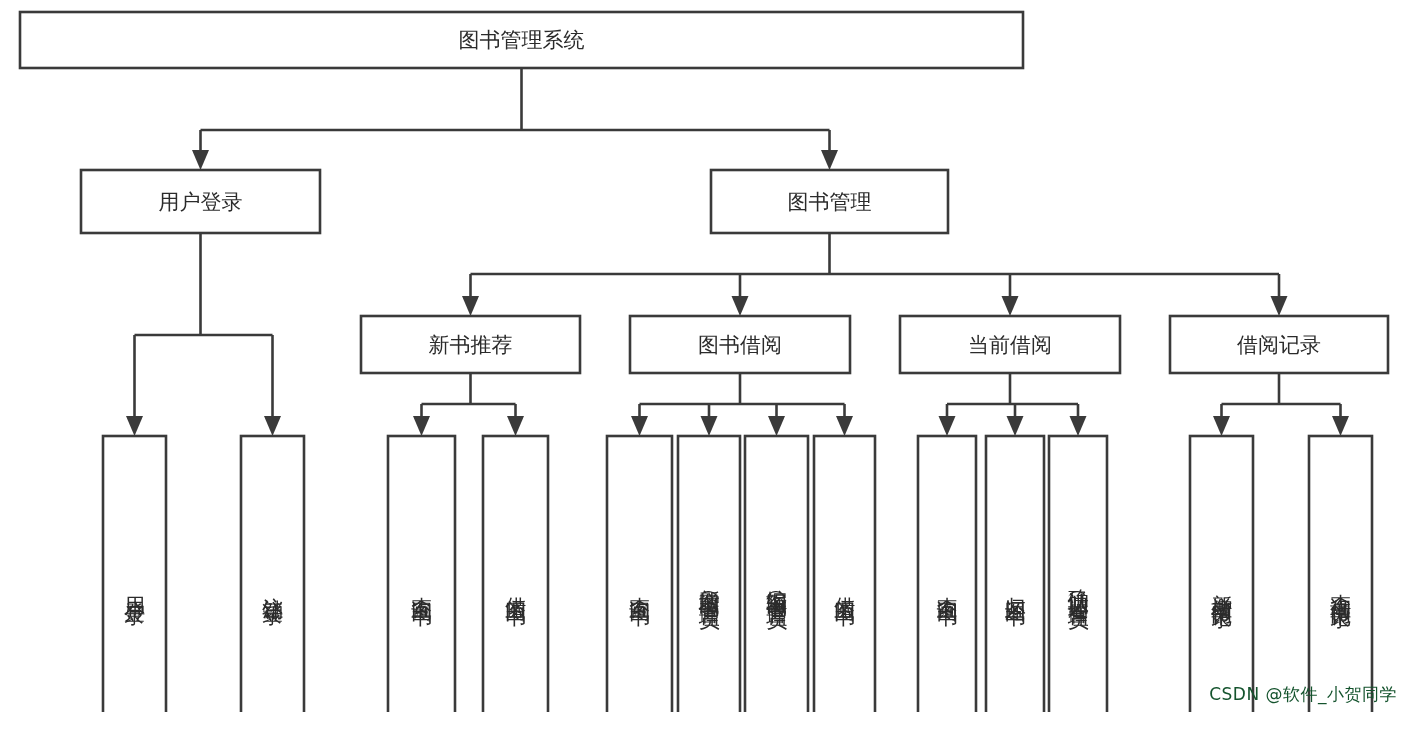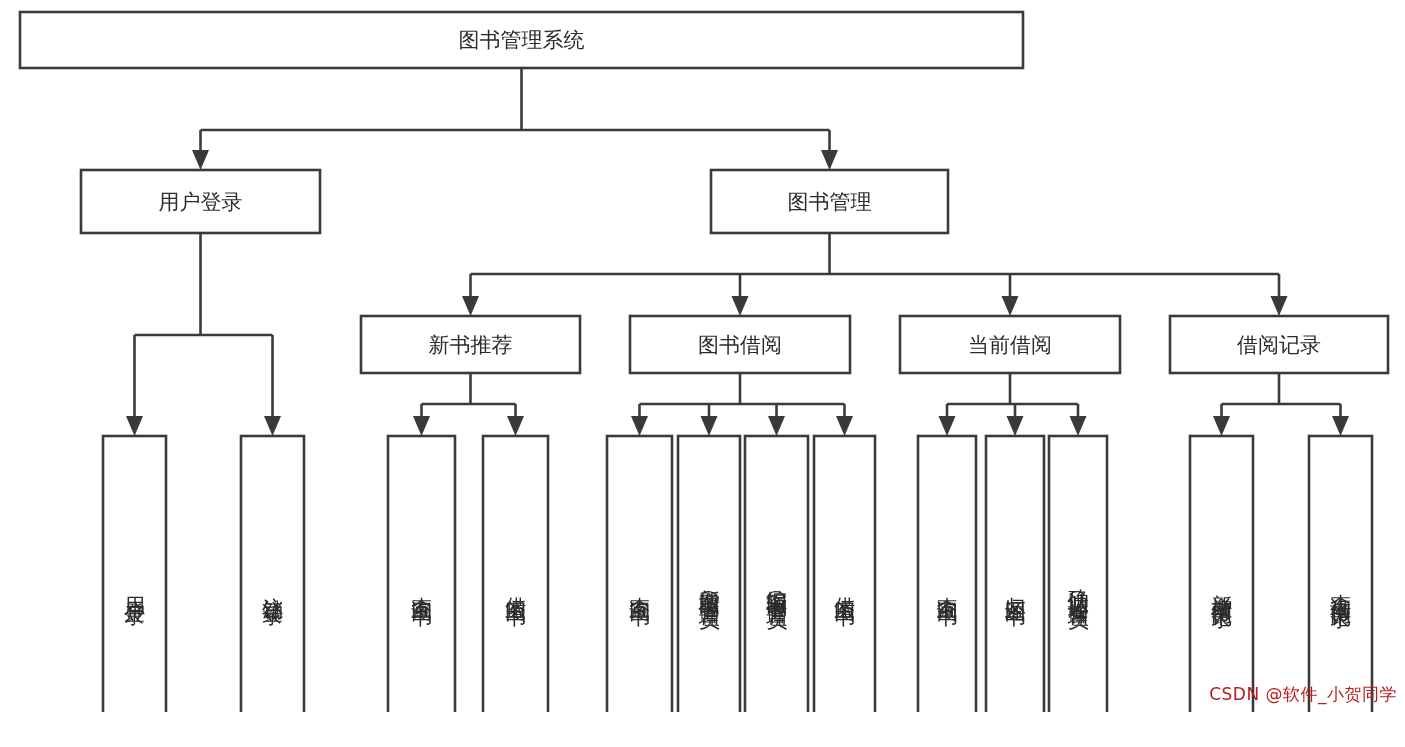--- a/index.html
+++ b/index.html
@@ -63,21 +63,21 @@
     color: #2b2b2b;
     white-space: nowrap;
     text-align: center;
   }
   .watermark {
     position: absolute;
     right: 8px;
     bottom: 6px;
     font-family: "DejaVu Sans", "Liberation Sans", sans-serif;
     font-size: 17px;
-    color: #b91c1c;
+    color: #14532d;
     letter-spacing: 0.5px;
     white-space: nowrap;
   }
 </style>
 </head>
 <body>
 
 <div id="stage">
 
   <svg id="diagram-svg" viewBox="0 0 1405 747">

